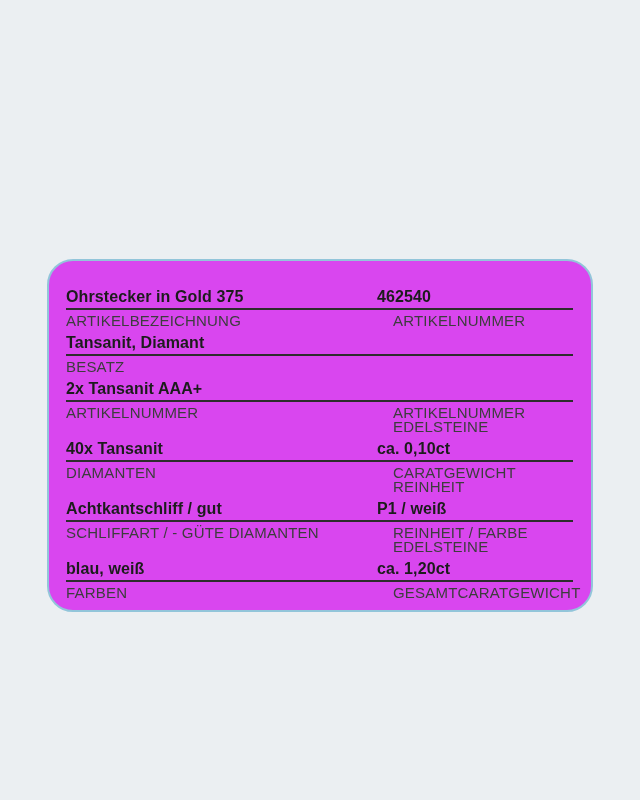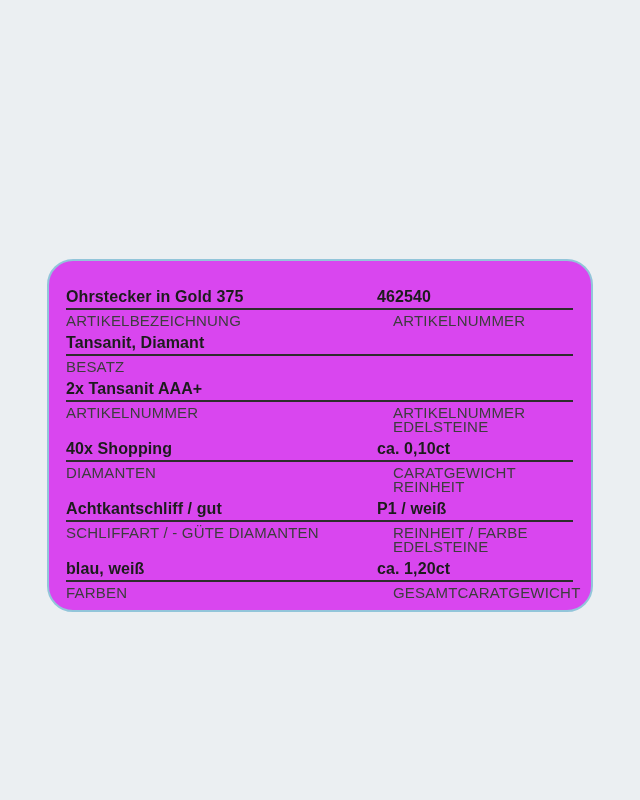--- a/index.html
+++ b/index.html
@@ -89,21 +89,21 @@
         <span class="col-left">2x Tansanit AAA+</span>
       </div>
       <div class="labels">
         <span class="col-left">ARTIKELNUMMER</span>
         <span class="col-right">ARTIKELNUMMER EDELSTEINE</span>
       </div>
     </div>
 
     <div class="row">
       <div class="values">
-        <span class="col-left">40x Shopping</span>
+        <span class="col-left">40x Tansanit</span>
         <span class="col-right">ca. 0,10ct</span>
       </div>
       <div class="labels">
         <span class="col-left">DIAMANTEN</span>
         <span class="col-right">CARATGEWICHT REINHEIT</span>
       </div>
     </div>
 
     <div class="row">
       <div class="values">

